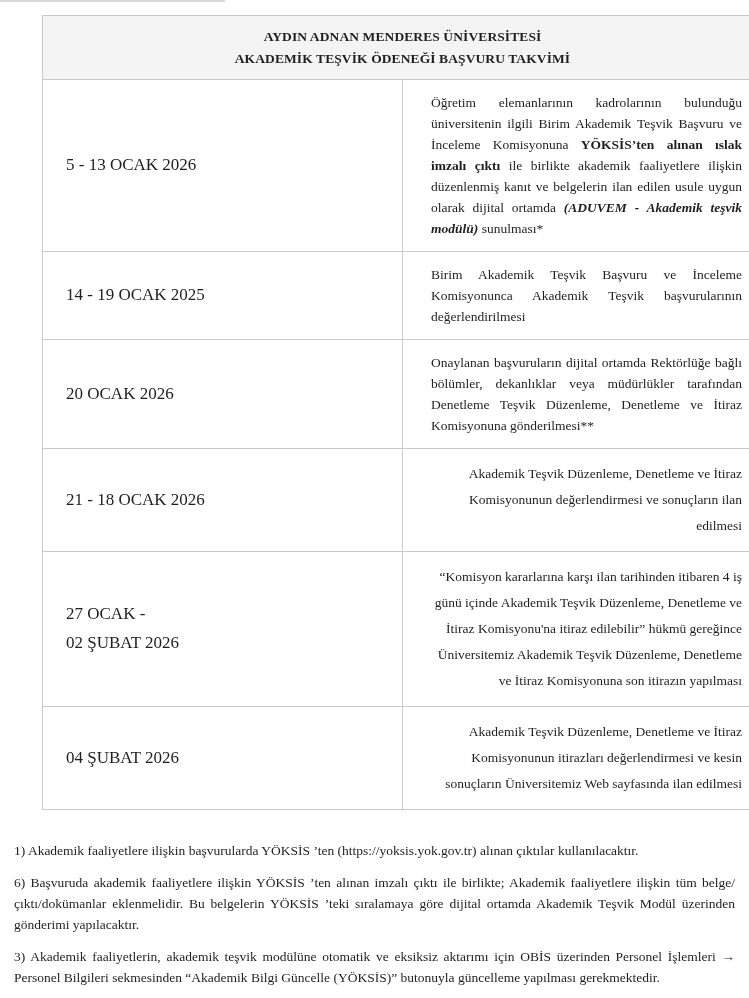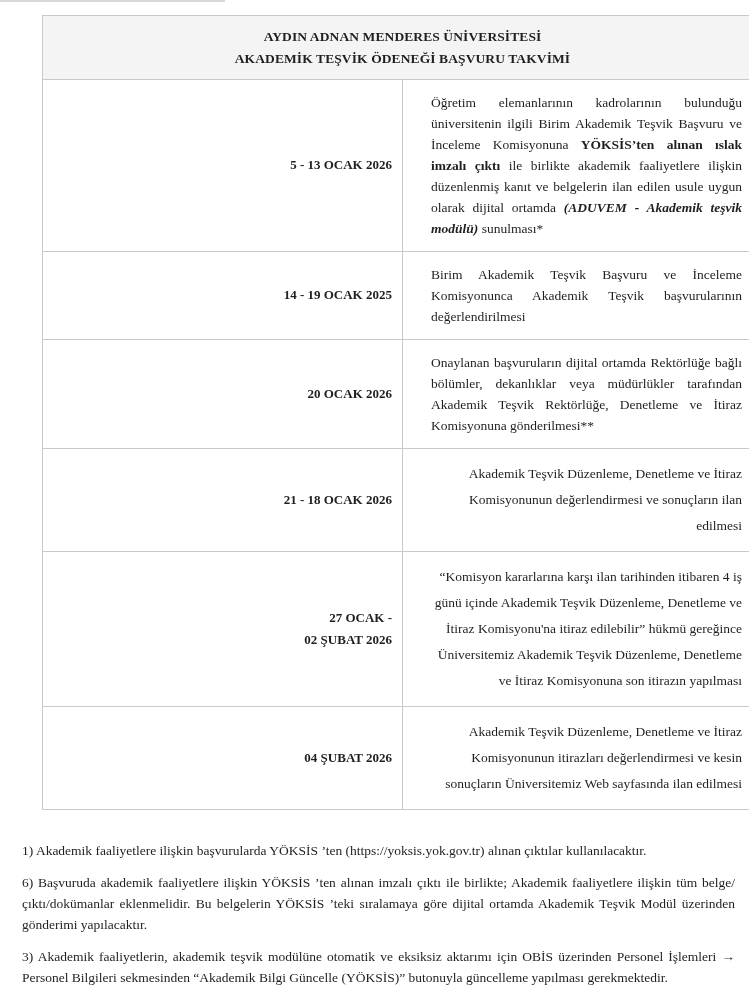--- a/index.html
+++ b/index.html
@@ -51,25 +51,25 @@
     background: var(--header-background);
     text-align: center;
     font-size: 13.5px;
     font-weight: 700;
     line-height: 1.6;
     letter-spacing: 0.1px;
   }
   td.date-cell {
     width: 173px;
     padding: 8px 10px 8px 23px;
-    font-weight: 700;
-    font-size: 13px;
+    font-weight: 400;
+    font-size: 17px;
     line-height: 1.7;
     white-space: pre-line;
-    text-align: right;
+    text-align: left;
   }
   td.desc-cell {
     padding: 12px 20px 12px 22px;
     font-size: 13.5px;
     text-align: right;
   }
   #cal-body tr:nth-child(1) { height: 119px; }
   #cal-body tr:nth-child(2) { height: 65px;  }
   #cal-body tr:nth-child(3) { height: 94px;  }
   #cal-body tr:nth-child(4) { height: 75px;  }
@@ -87,21 +87,21 @@
   .notes-heading {
     font-size: 13.5px;
     font-weight: 700;
     margin: 0 0 13px 0;
     letter-spacing: 0.2px;
   }
   .note {
     font-size: 13.5px;
     line-height: 21px;
     text-align: justify;
-    margin: 0 0 11px 8px;
+    margin: 0 0 11px 0;
   }
 </style>
 </head>
 <body>
 
 <div class="page">
   <div class="top-artifact"></div>
   <div class="content">
 
     <table class="cal-table">
@@ -117,21 +117,21 @@
           <tr>
             <td class="date-cell">5 - 13 OCAK 2026</td>
             <td class="desc-cell"><span class="seg-normal">Öğretim elemanlarının kadrolarının bulunduğu üniversitenin ilgili Birim Akademik Teşvik Başvuru ve İnceleme Komisyonuna </span><span class="seg-bold">YÖKSİS’ten alınan ıslak imzalı çıktı</span><span class="seg-normal"> ile birlikte akademik faaliyetlere ilişkin düzenlenmiş kanıt ve belgelerin ilan edilen usule uygun olarak dijital ortamda </span><span class="seg-bold-italic">(ADUVEM - Akademik teşvik modülü)</span><span class="seg-normal"> sunulması*</span></td>
           </tr>
           <tr>
             <td class="date-cell">14 - 19 OCAK 2025</td>
             <td class="desc-cell"><span class="seg-normal">Birim Akademik Teşvik Başvuru ve İnceleme Komisyonunca Akademik Teşvik başvurularının değerlendirilmesi</span></td>
           </tr>
           <tr>
             <td class="date-cell">20 OCAK 2026</td>
-            <td class="desc-cell"><span class="seg-normal">Onaylanan başvuruların dijital ortamda Rektörlüğe bağlı bölümler, dekanlıklar veya müdürlükler tarafından Akademik Teşvik Rektörlüğe, Denetleme ve İtiraz Komisyonuna gönderilmesi**</span></td>
+            <td class="desc-cell"><span class="seg-normal">Onaylanan başvuruların dijital ortamda Rektörlüğe bağlı bölümler, dekanlıklar veya müdürlükler tarafından Denetleme Teşvik Düzenleme, Denetleme ve İtiraz Komisyonuna gönderilmesi**</span></td>
           </tr>
           <tr>
             <td class="date-cell">21 - 18 OCAK 2026</td>
             <td class="desc-cell"><span class="seg-normal">Akademik Teşvik Düzenleme, Denetleme ve İtiraz Komisyonunun değerlendirmesi ve sonuçların ilan edilmesi</span></td>
           </tr>
           <tr>
             <td class="date-cell">27 OCAK -
 02 ŞUBAT 2026</td>
             <td class="desc-cell"><span class="seg-normal">“Komisyon kararlarına karşı ilan tarihinden itibaren 4 iş günü içinde Akademik Teşvik Düzenleme, Denetleme ve İtiraz Komisyonu'na itiraz edilebilir” hükmü gereğince Üniversitemiz Akademik Teşvik Düzenleme, Denetleme ve İtiraz Komisyonuna son itirazın yapılması</span></td>
           </tr>

